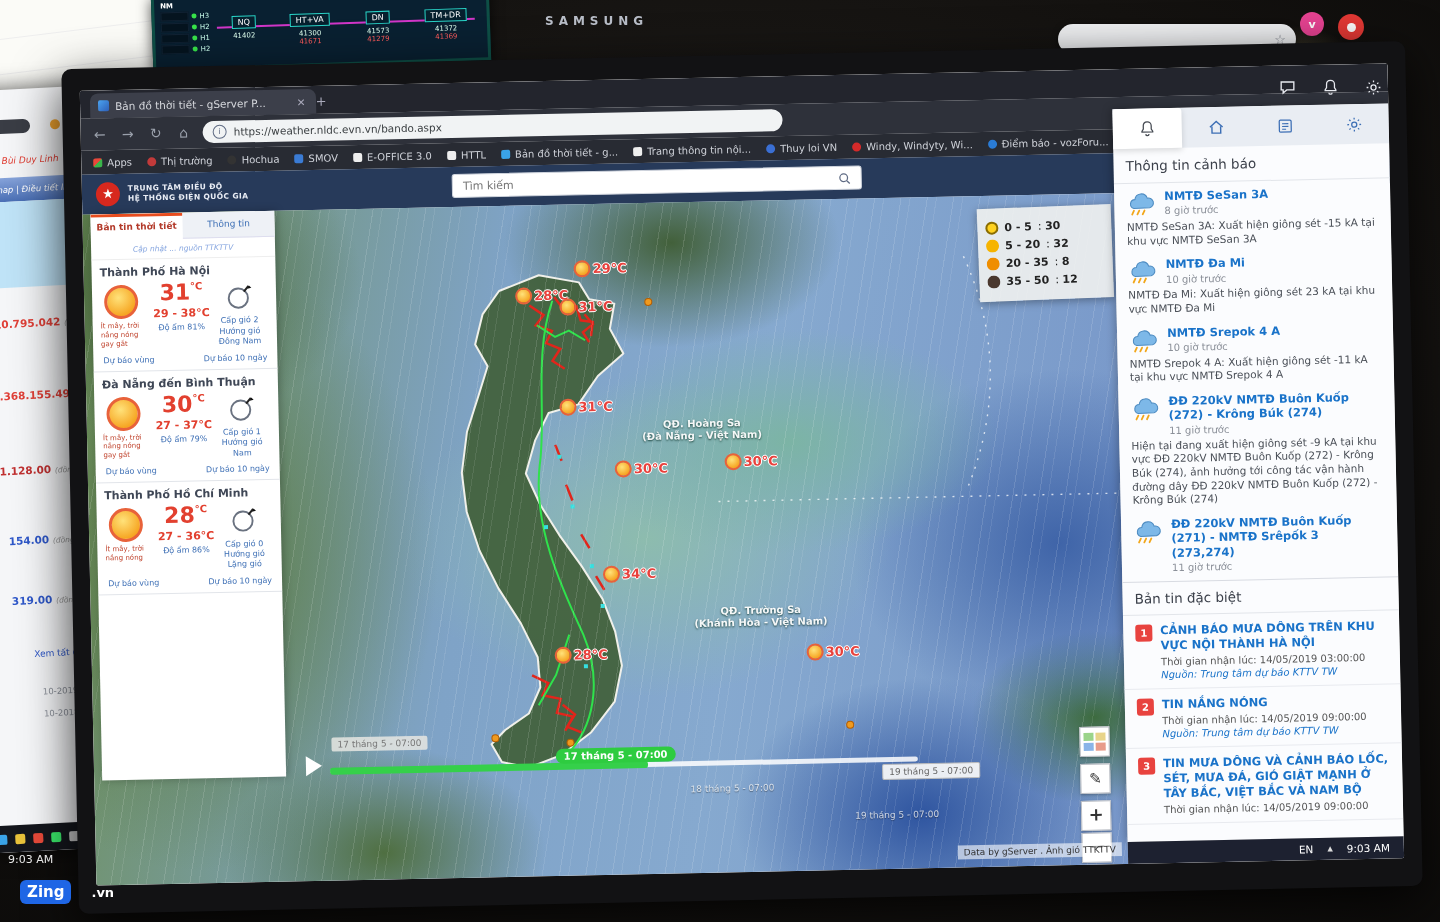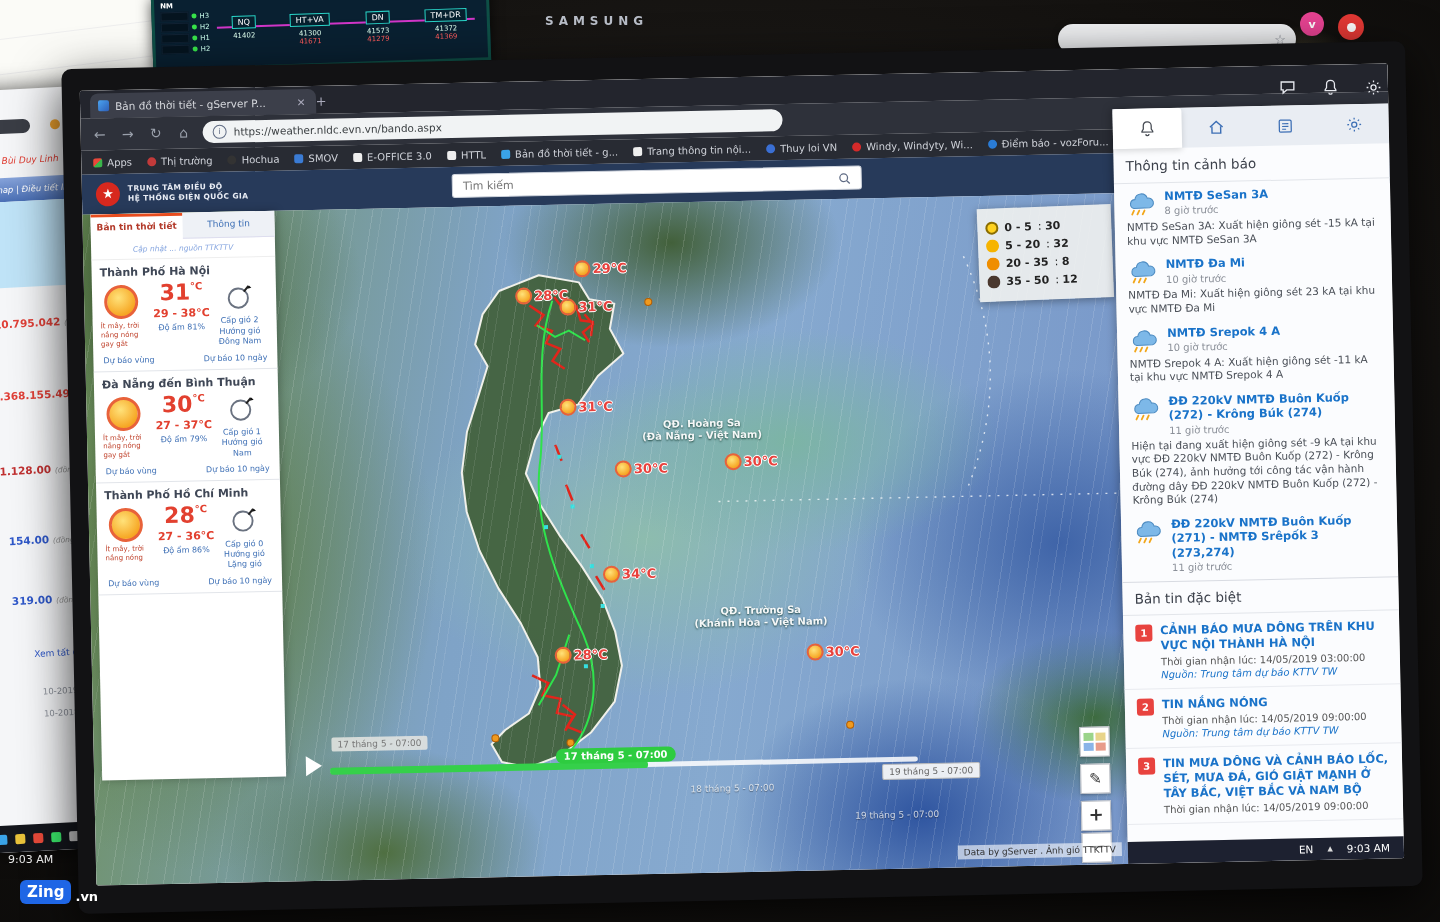--- a/index.html
+++ b/index.html
@@ -56,21 +56,21 @@
     font-size:8.5px;font-style:italic;line-height:24px;text-align:center;white-space:nowrap}
   .lm-sky{left:0;top:112px;width:162px;height:86px;background:#bfe3f7}
   .lm-stat{left:0;width:162px;text-align:center;font-weight:bold;font-size:10.5px}
   .lm-stat .u{font-weight:normal;font-size:7.5px;color:#999;font-style:italic}
   .lm-all{left:0;top:560px;width:162px;text-align:center;color:#2f58c9;font-size:9px}
   .lm-row{left:0;width:162px;text-align:center;color:#8a8f98;font-size:8.5px}
   .lm-task{left:0;top:735px;width:162px;height:27px;background:#14161c;display:flex;align-items:center;gap:8px;padding-left:10px}
   .lm-task i{width:10px;height:10px;border-radius:2px;display:block}
 
   .lclock{left:8px;top:853px;color:#e8e8e8;font-size:11px;z-index:3}
-  .zing{left:20px;top:880px;display:flex;align-items:flex-end;gap:4px;z-index:3}
+  .zing{left:20px;top:880px;display:flex;align-items:center;gap:20px;z-index:3}
   .zing .zbox{background:#1f66e5;color:#fff;font-weight:bold;font-size:15px;padding:3px 7px;border-radius:6px}
   .zing .zvn{color:#fff;font-size:13px;font-weight:bold}
 
   
   .monitor{left:70px;top:55px;padding:22px 18px 28px 18px;background:#121214;border-radius:10px;
     transform:rotate(-1.2deg);box-shadow:0 16px 50px rgba(0,0,0,.8);z-index:2}
   .screen{position:relative;width:1308px;height:795px;background:#fff;overflow:hidden;border-radius:2px}
 
   
   .tabstrip{left:0;top:0;width:1308px;height:28px;background:#23252d}

